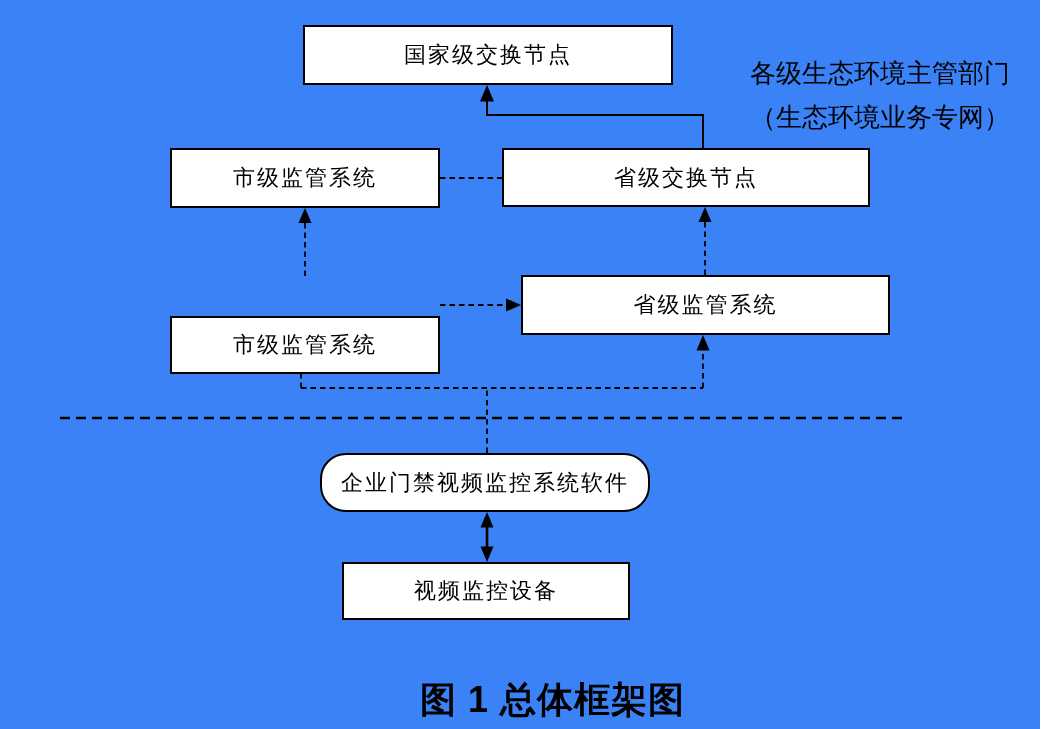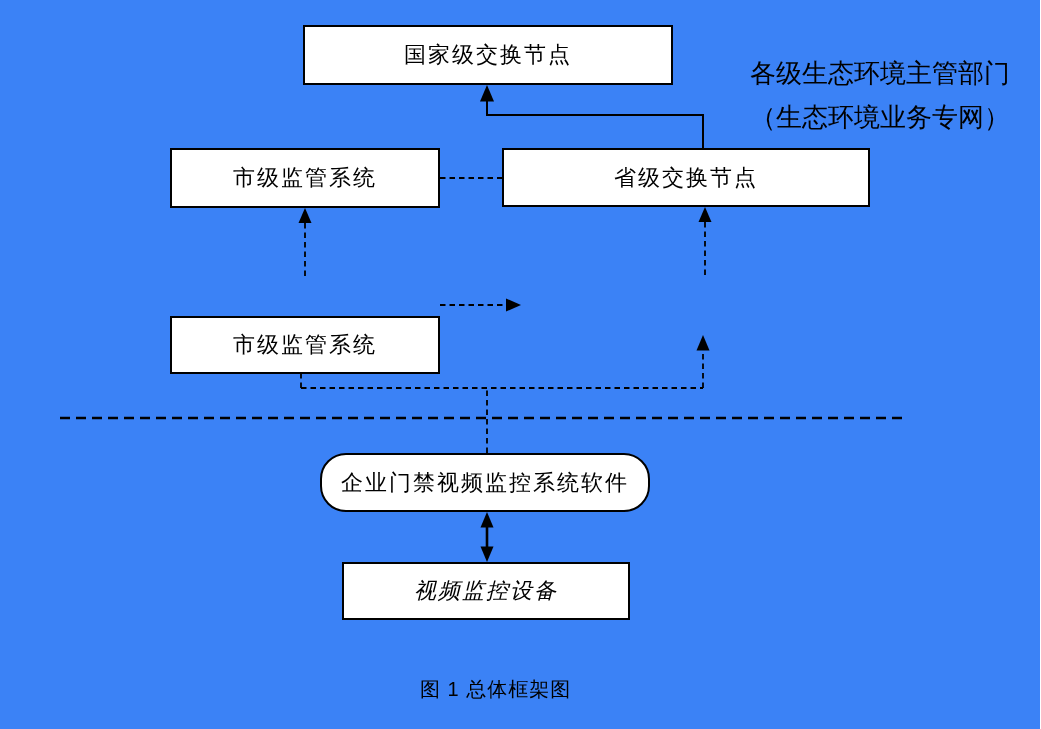--- a/index.html
+++ b/index.html
@@ -38,22 +38,22 @@
   }
   .annotation {
     position: absolute;
     font-size: 26px;
     white-space: nowrap;
     line-height: 44px;
   }
   .caption {
     position: absolute;
     font-family: "Liberation Sans", "DejaVu Sans", sans-serif;
-    font-weight: normal;
-    font-size: 20px;
+    font-weight: bold;
+    font-size: 36px;
     white-space: nowrap;
     letter-spacing: 1px;
   }
 </style>
 </head>
 <body>
 
 <div id="canvas">
 
   <svg id="connector-layer" width="1041" height="729" viewBox="0 0 1041 729">
@@ -111,26 +111,29 @@
   </div>
 
   <div class="node" style="left:502px; top:148px; width:368px; height:59px;">
     <span>省级交换节点</span>
   </div>
 
   <div class="node" style="left:170px; top:276px; width:270px; height:58px;margin-top:40px;">
     <span>市级监管系统</span>
   </div>
 
+  <div class="node" style="left:521px; top:275px; width:369px; height:60px;">
+    <span>省级监管系统</span>
+  </div>
 
   <div class="node" style="left:320px; top:453px; width:330px; height:59px;border-radius:26px;">
     <span>企业门禁视频监控系统软件</span>
   </div>
 
-  <div class="node" style="left:342px; top:562px; width:288px; height:58px;font-style:italic;">
+  <div class="node" style="left:342px; top:562px; width:288px; height:58px;">
     <span>视频监控设备</span>
   </div>
 
   <div class="annotation" style="left:750px; top:52px;">
     <div>各级生态环境主管部门</div>
     <div>（生态环境业务专网）</div>
   </div>
 
 
   <div class="caption" style="left:420px; top:676px;">图 1 总体框架图</div>

